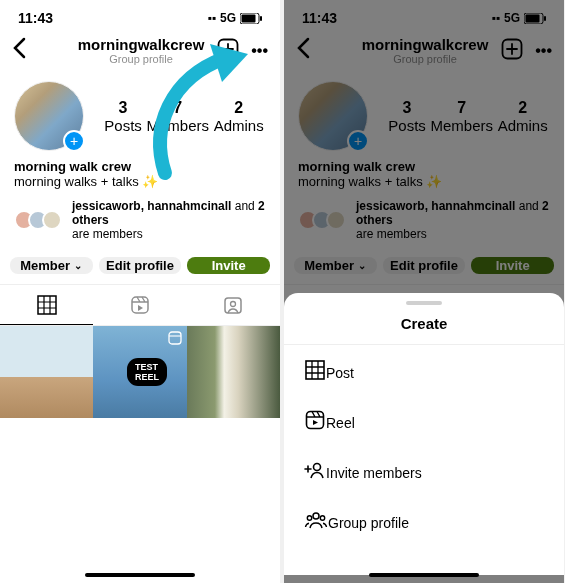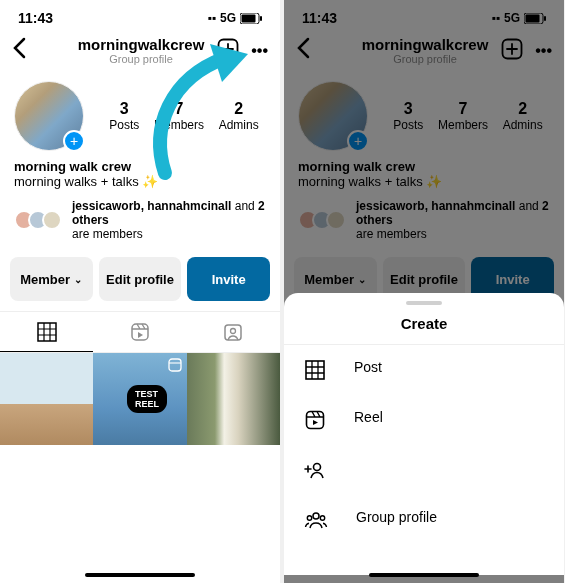--- a/index.html
+++ b/index.html
@@ -17,55 +17,55 @@
   .title { font-size:15px; font-weight:700; }
   .subtitle { font-size:11px; color:#8e8e8e; }
   .head-actions { position:absolute; right:12px; display:flex; gap:12px; align-items:center; }
 
   .profile-row { display:flex; align-items:center; padding:8px 14px 4px 14px; gap:18px; }
   .avatar { width:70px; height:70px; border-radius:50%; background:linear-gradient(135deg,#d6c39a,#b39e7a 30%,#7fa8c9 60%,#5e7e9c); position:relative; border:1px solid #eee; }
   .avatar .plus { position:absolute; right:-2px; bottom:-2px; width:22px; height:22px; border-radius:50%; background:#0095f6; display:flex; align-items:center; justify-content:center; color:#fff; border:2px solid #fff; font-size:14px; }
   .stats { display:flex; flex:1; justify-content:space-around; }
   .stat { text-align:center; }
   .stat-n { font-size:16px; font-weight:700; }
-  .stat-l { font-size:12px; }
+  .stat-l { font-size:15px; }
 
   .bio { padding:4px 14px; font-size:13px; }
   .bio-name { font-weight:700; }
   .members-row { display:flex; align-items:center; gap:10px; padding:6px 14px; font-size:12px; }
   .avs { display:flex; }
   .avs span { width:20px; height:20px; border-radius:50%; background:#ccc; border:2px solid #fff; margin-left:-6px; }
   .avs span:first-child{ margin-left:0; background:#e4b1a0;}
   .avs span:nth-child(2){ background:#b7c8d7;}
   .avs span:nth-child(3){ background:#ded6c1;}
 
   .btn-row { display:flex; gap:6px; padding:10px 10px; }
-  .btn { flex:1; height:44px; border-radius:8px; background:#efefef; display:flex; align-items:center; justify-content:center; font-size:13px; font-weight:600; }
-  .btn.primary { background:#0369a1; color:#fff; }
+  .btn { flex:1; height:17px; border-radius:8px; background:#efefef; display:flex; align-items:center; justify-content:center; font-size:13px; font-weight:600; }
+  .btn.primary { background:#4d7c0f; color:#fff; }
 
   .tabs { display:flex; border-top:1px solid #eee; border-bottom:1px solid #eee; }
   .tab { flex:1; display:flex; align-items:center; justify-content:center; height:40px; }
   .tab.active { border-bottom:1px solid #000; }
 
   .grid { display:flex; }
   .thumb { flex:1; height:92px; position:relative; }
   .t1 { background:linear-gradient(#d8e8f0 0%,#d8e8f0 55%,#c9a67e 55%,#b08a60 100%); }
   .t2 { background:linear-gradient(#7fb3d5 0%,#5d93c1 60%,#4a7ba3 100%); }
   .t3 { background:linear-gradient(90deg,#6a7a5a 0%,#8b9a6f 30%,#f3f1e6 40%,#d9d3bf 55%,#4a5a3f 100%); }
   .badge { position:absolute; left:50%; top:50%; transform:translate(-50%,-50%); background:#000; color:#fff; font-size:9px; font-weight:700; padding:4px 8px; border-radius:11px;margin-left:7px; }
   .reel-corner { position:absolute; top:5px; right:5px; color:#fff; }
 
   .homebar { position:absolute; bottom:6px; left:50%; transform:translateX(-50%); width:110px; height:4px; border-radius:3px; background:#000; }
 
   .arrow-overlay { position:absolute; top:38px; left:140px; width:130px; height:150px; z-index:30; pointer-events:none; }
 
   .sheet { position:absolute; bottom:8px; left:0; right:0; background:#fff; border-radius:14px 14px 0 0; padding-bottom:30px; }
   .sheet-handle { width:36px; height:4px; background:#d0d0d0; border-radius:2px; margin:8px auto 10px auto; }
   .sheet-title { text-align:center; font-weight:700; font-size:15px; padding-bottom:12px; border-bottom:1px solid #eee; }
-  .sheet-item { display:flex; align-items:flex-start; gap:28px; padding:14px 20px; font-size:14px; }
+  .sheet-item { display:flex; align-items:flex-end; gap:0; padding:14px 20px; font-size:14px; }
   .sheet-item svg { flex-shrink:0; }
 </style>
 </head>
 <body>
 
 <div class="phone">
   <svg class="arrow-overlay" viewBox="0 0 130 150">
     <path d="M 25 135 C 10 90 30 40 85 20" stroke="#1db5d3" stroke-width="14" fill="none" stroke-linecap="round"></path>
     <path d="M 70 6 L 108 16 L 82 44 Z" fill="#1db5d3"></path>
   </svg>
@@ -302,20 +302,21 @@
           <path d="M9 11 l5 2.5 l-5 2.5 z" fill="#000"></path>
         </svg>
       <span>Reel</span>
     </div>
     <div class="sheet-item">
       <svg width="22" height="22">
           <circle cx="13" cy="8" r="3.5" fill="none" stroke="#000" stroke-width="1.6"></circle>
           <path d="M7 19 c1-4 3.5-5.5 6-5.5 s5 1.5 6 5.5" fill="none" stroke="#000" stroke-width="1.6"></path>
           <path d="M4 7 v6 M1 10 h6" stroke="#000" stroke-width="1.6" stroke-linecap="round"></path>
         </svg>
+      <span>Invite members</span>
     </div>
     <div class="sheet-item">
       <svg width="24" height="22">
           <circle cx="12" cy="7" r="3" fill="none" stroke="#000" stroke-width="1.5"></circle>
           <circle cx="5.5" cy="9" r="2.2" fill="none" stroke="#000" stroke-width="1.4"></circle>
           <circle cx="18.5" cy="9" r="2.2" fill="none" stroke="#000" stroke-width="1.4"></circle>
           <path d="M6 19 c.7-4 3-5 6-5 s5.3 1 6 5" fill="none" stroke="#000" stroke-width="1.5"></path>
           <path d="M1.5 18 c.4-2.5 1.7-3.5 3.5-3.8 M22.5 18 c-.4-2.5-1.7-3.5-3.5-3.8" fill="none" stroke="#000" stroke-width="1.4"></path>
         </svg>
       <span>Group profile</span>

